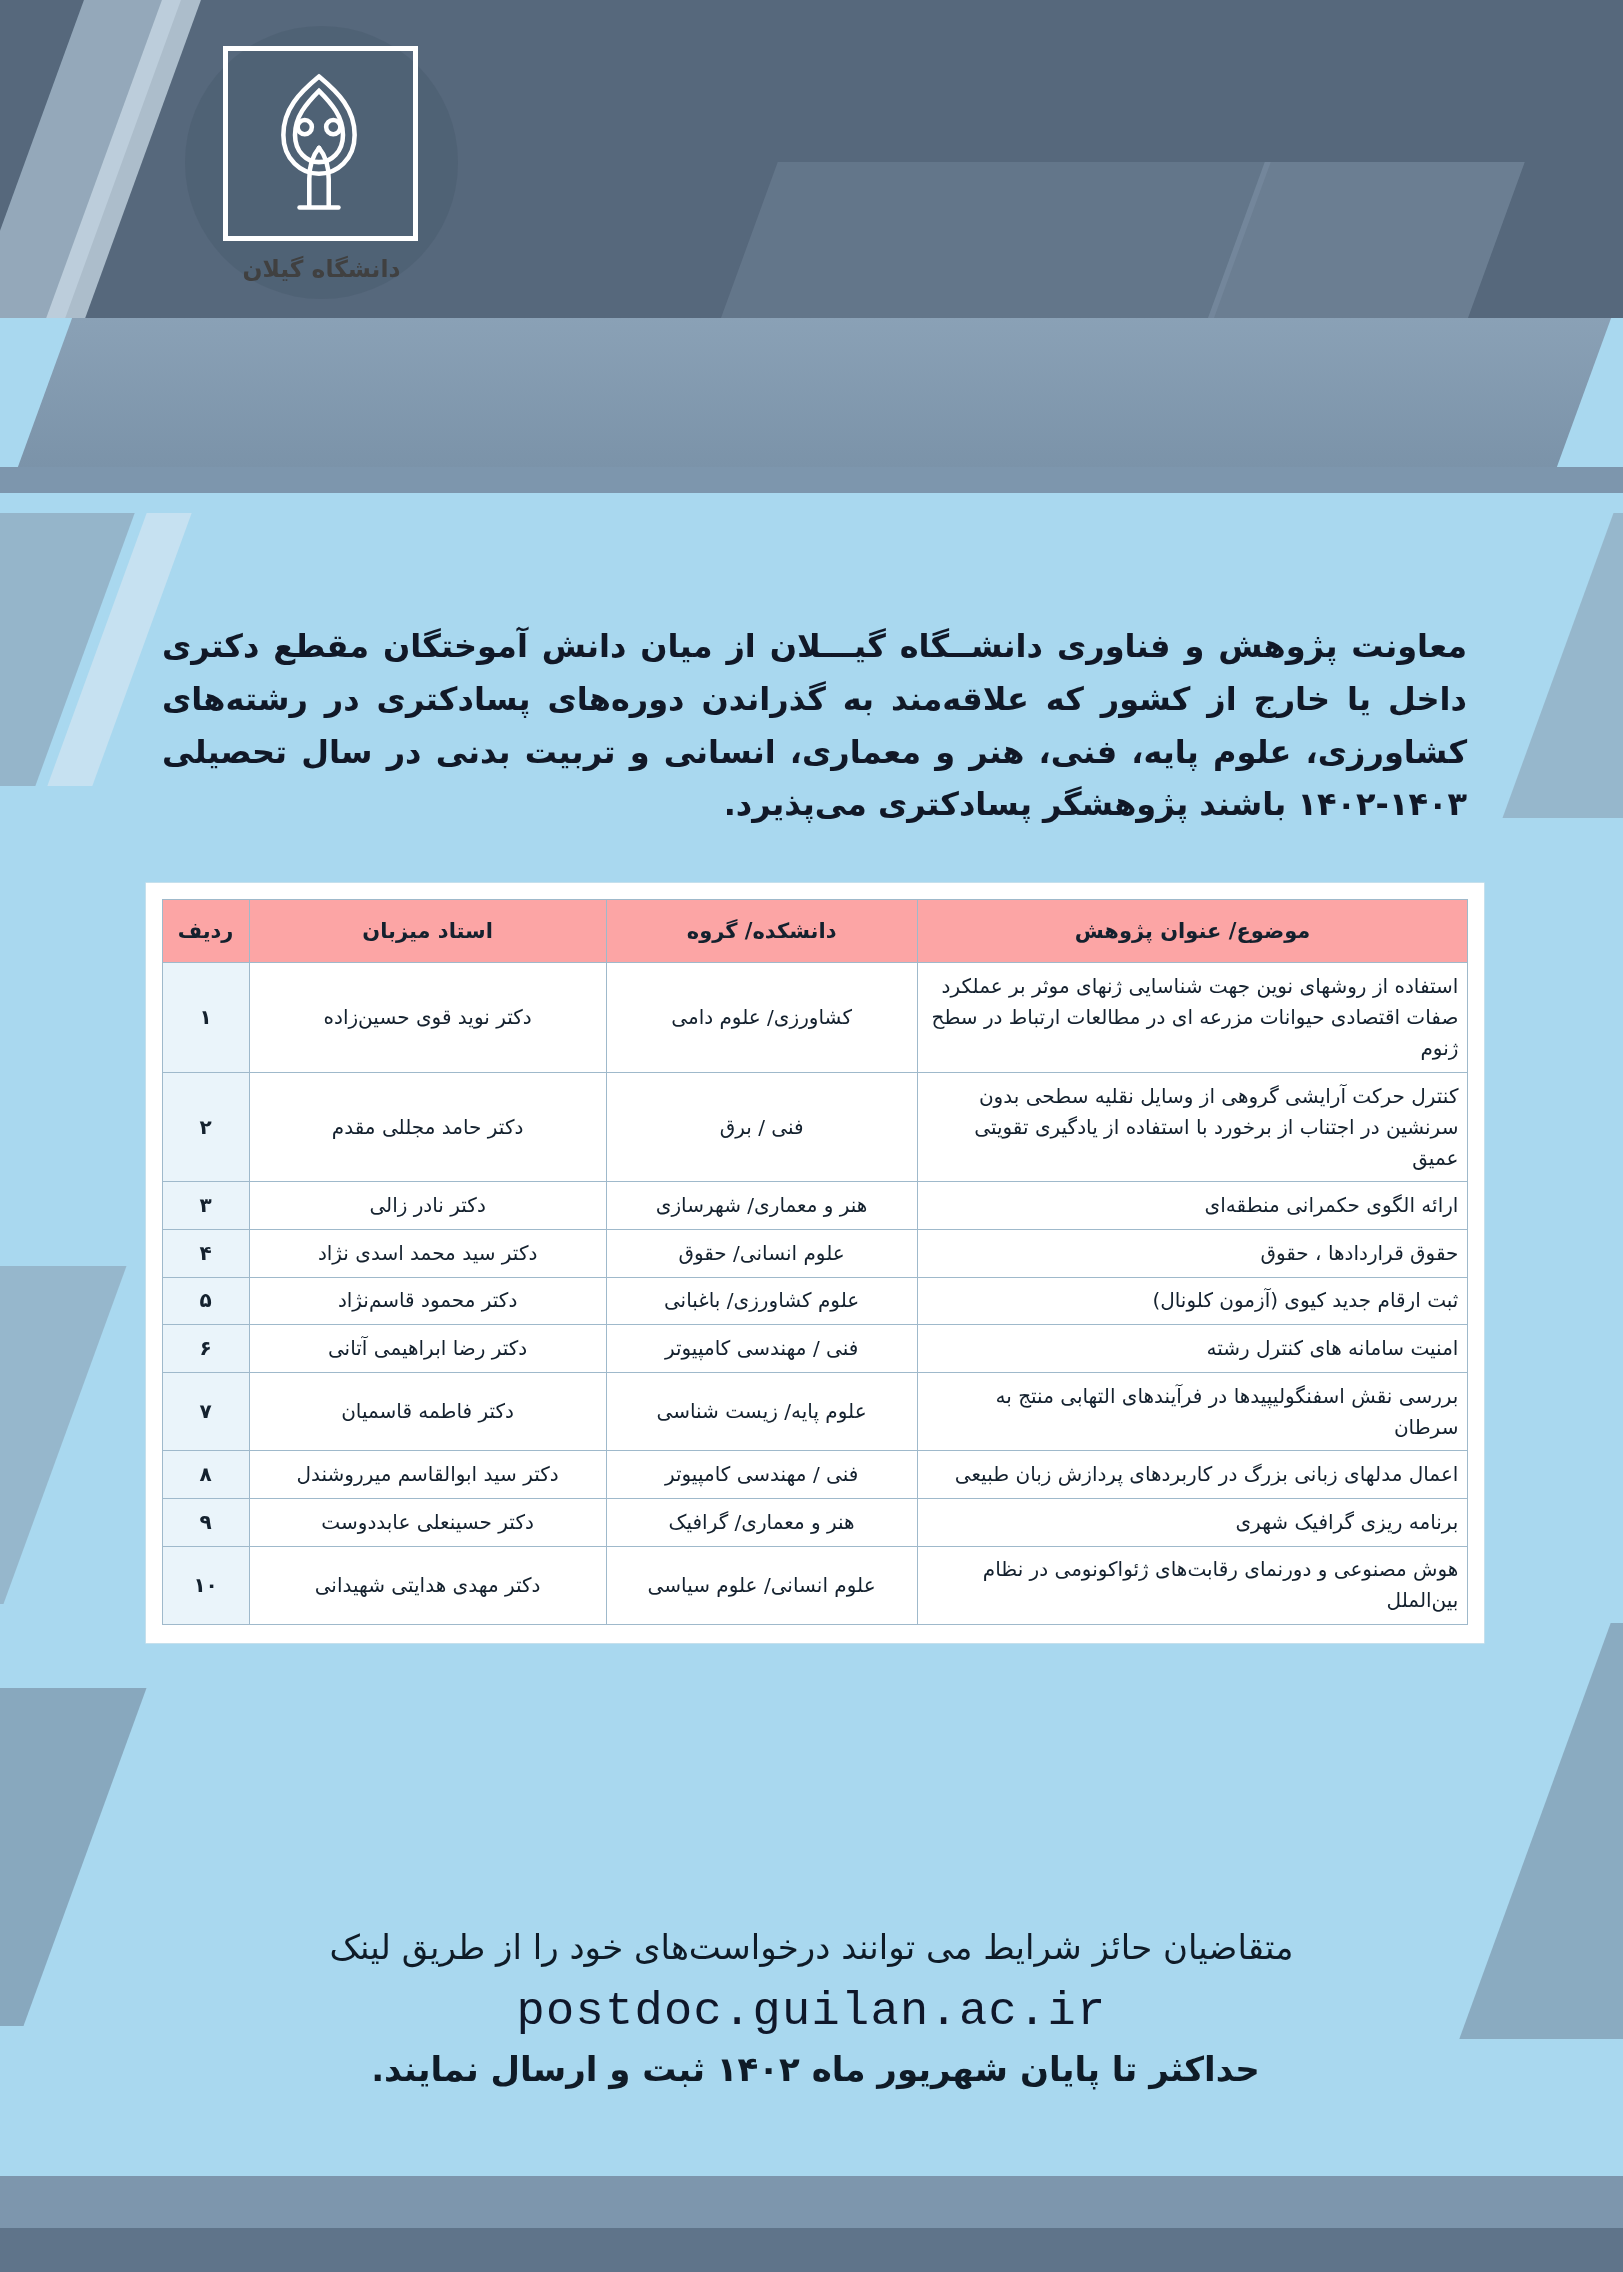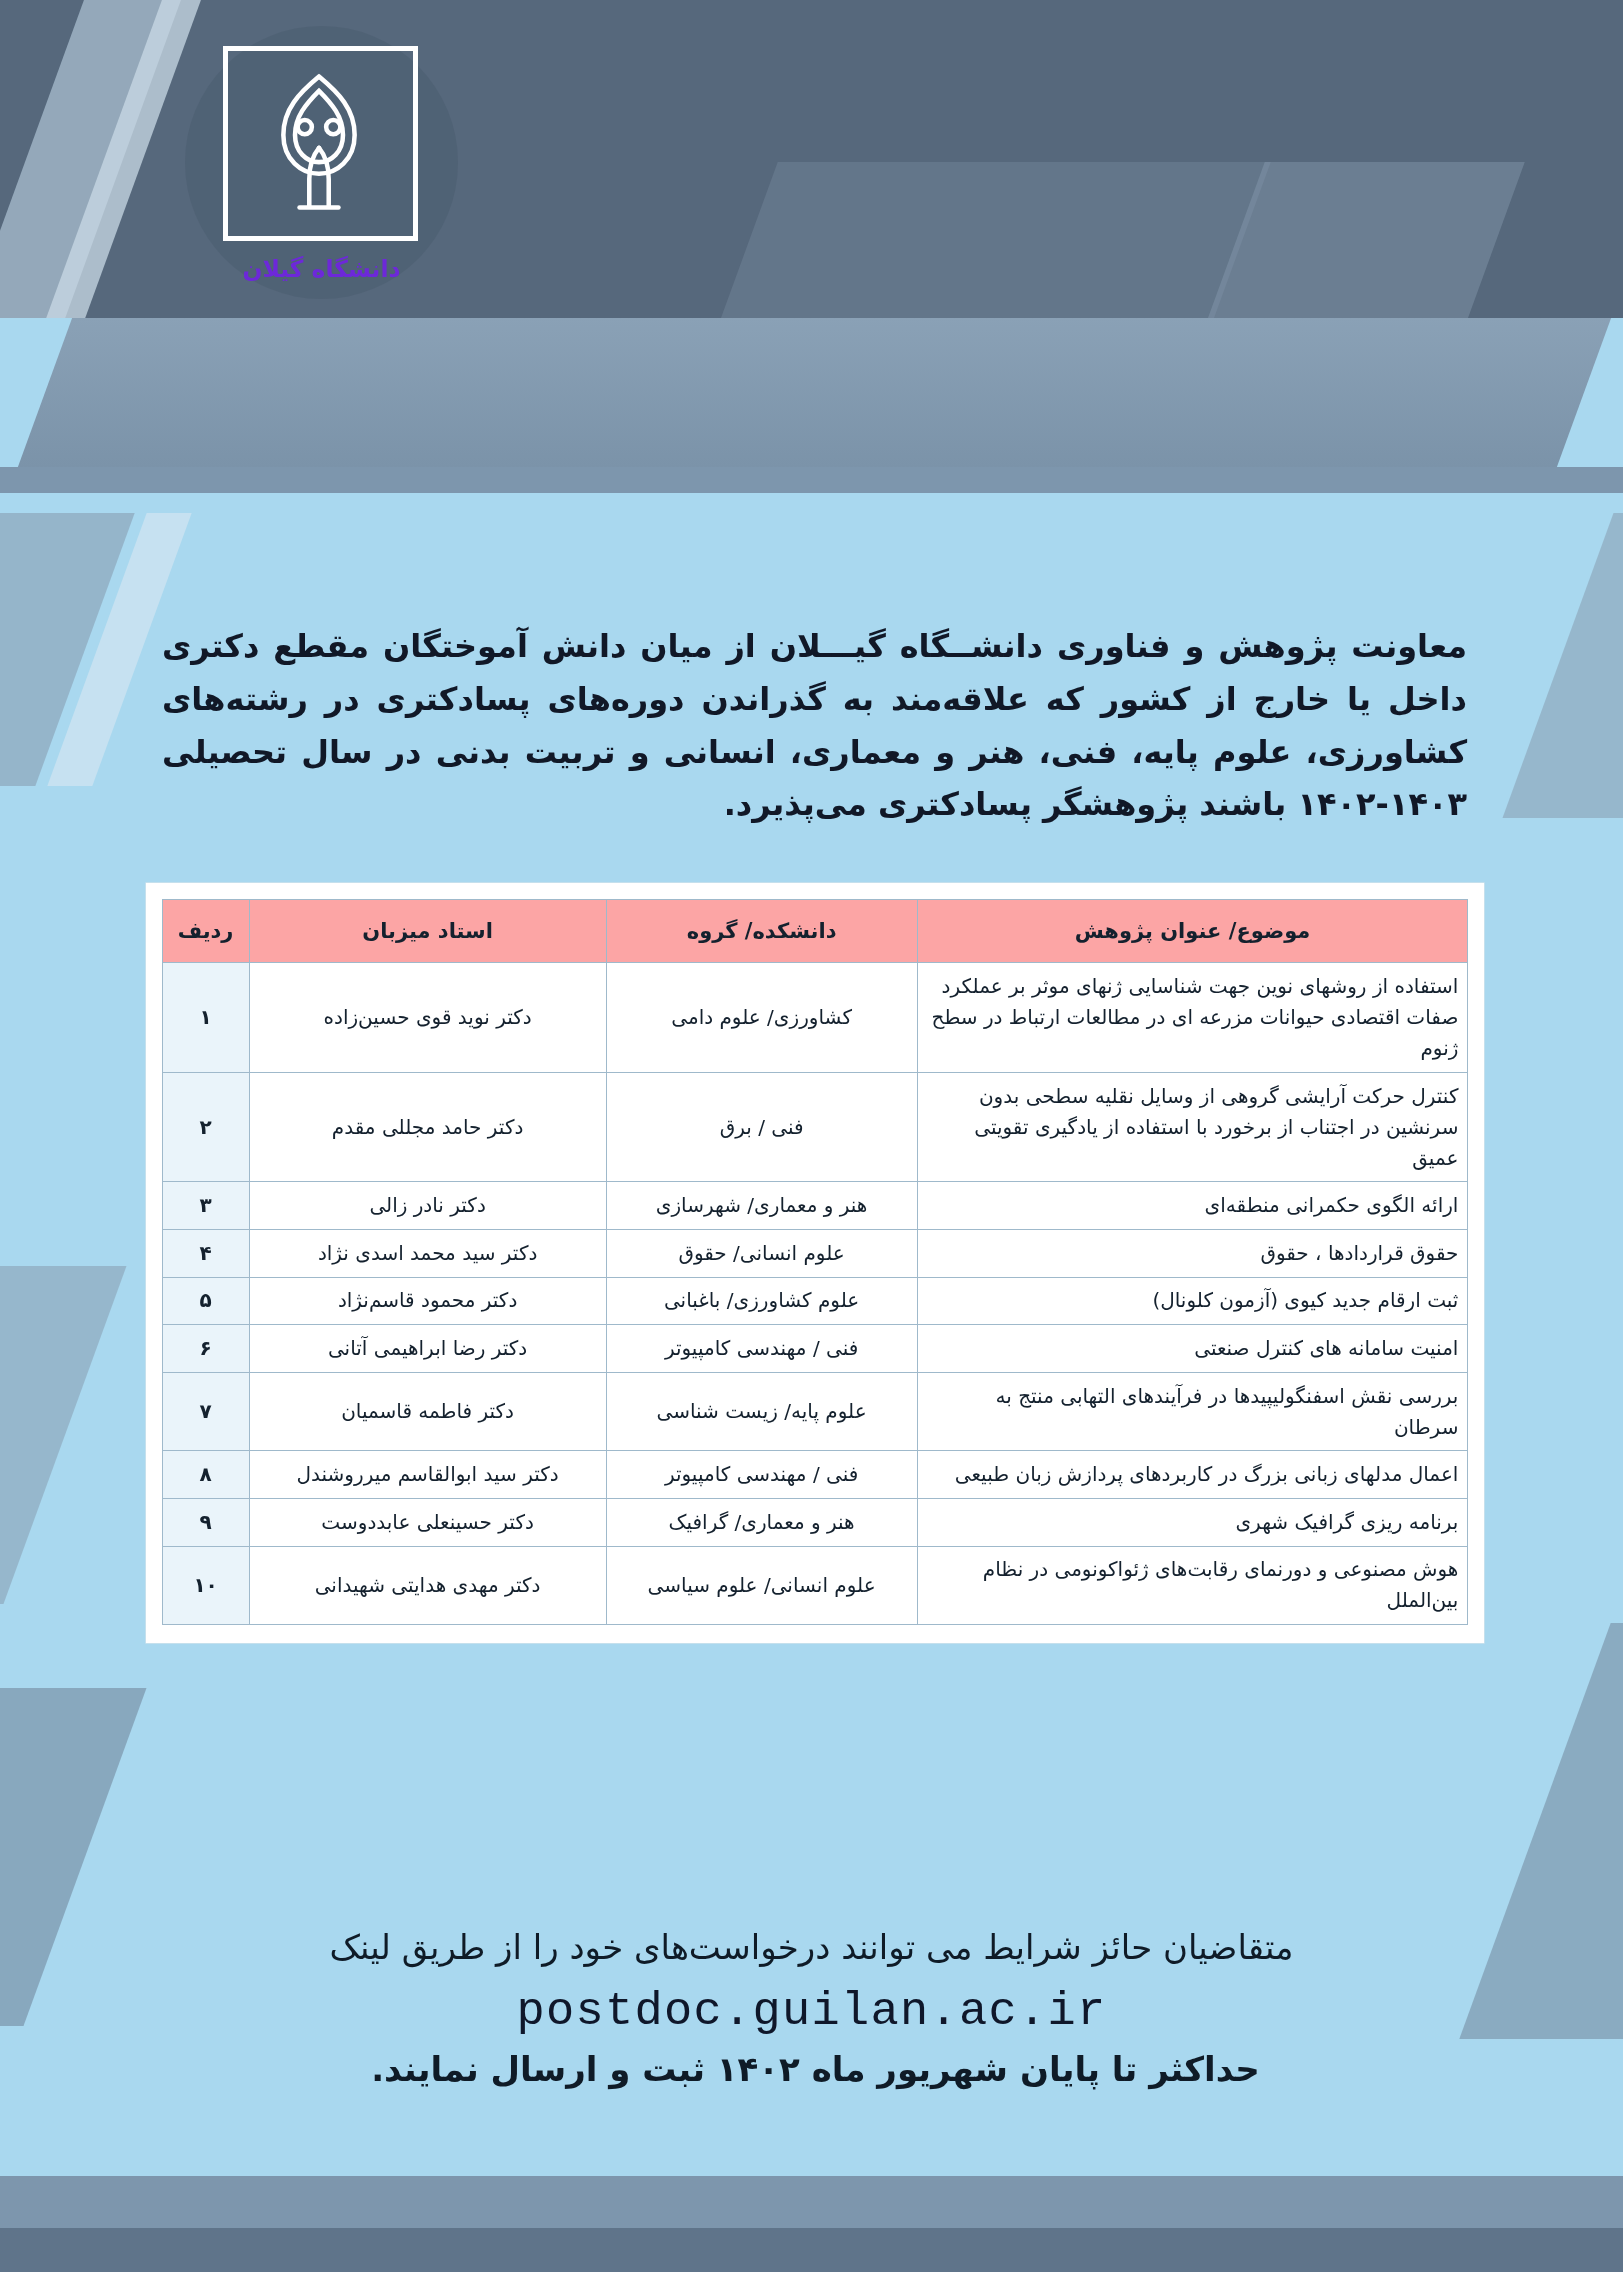--- a/index.html
+++ b/index.html
@@ -156,21 +156,21 @@
     left: 53px;
     width: 162px;
     height: 172px;
   }
   .logo-caption {
     position: absolute;
     top: 229px;
     left: 0;
     width: 273px;
     text-align: center;
-    color: #6d28d9;
+    color: #404040;
     font-size: 23.4px;
     font-weight: bold;
     direction: rtl;
   }
 
   
   .deco-left-top {
     position: absolute;
     top: 513px;
     left: 0;
@@ -409,21 +409,21 @@
           <td class="col-prof">دکتر سید محمد اسدی نژاد</td>
           <td class="col-row">۴</td>
         </tr>
         <tr>
           <td class="col-topic">ثبت ارقام جدید کیوی (آزمون کلونال)</td>
           <td class="col-dept">علوم کشاورزی/ باغبانی</td>
           <td class="col-prof">دکتر محمود قاسم‌نژاد</td>
           <td class="col-row">۵</td>
         </tr>
         <tr>
-          <td class="col-topic">امنیت سامانه های کنترل صنعتی</td>
+          <td class="col-topic">امنیت سامانه های کنترل رشته</td>
           <td class="col-dept">فنی / مهندسی کامپیوتر</td>
           <td class="col-prof">دکتر رضا ابراهیمی آتانی</td>
           <td class="col-row">۶</td>
         </tr>
         <tr>
           <td class="col-topic">بررسی نقش اسفنگولیپیدها در فرآیندهای التهابی منتج به سرطان</td>
           <td class="col-dept">علوم پایه/ زیست شناسی</td>
           <td class="col-prof">دکتر فاطمه قاسمیان</td>
           <td class="col-row">۷</td>
         </tr>

